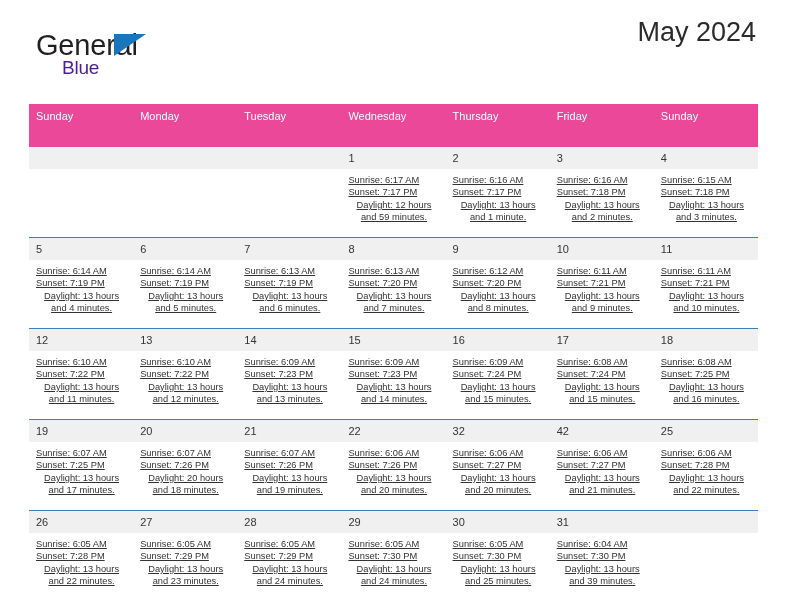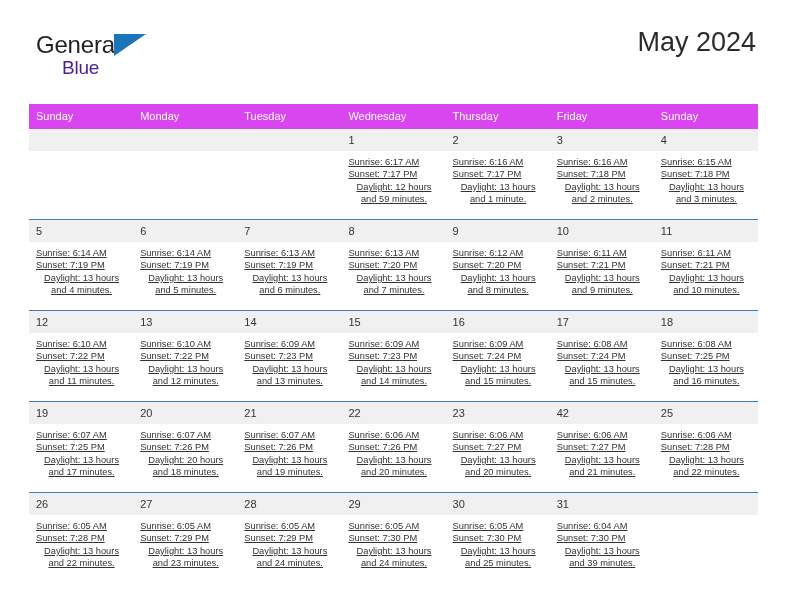--- a/index.html
+++ b/index.html
@@ -29,21 +29,21 @@
     padding: 22px 36px 0 36px;
   }
   .logo {
     position: absolute;
     left: 36px;
     top: 32px;
     width: 180px;
     height: 52px;
   }
   .logo-general {
-    font-size: 24px;
+    font-size: 29px;
     color: #231f20;
     letter-spacing: -0.2px;
     line-height: 26px;
     display: block;
     font-family: "Liberation Sans", sans-serif;
   }
   .logo-blue {
     font-size: 19px;
     color: #4c1d95;
     letter-spacing: -0.2px;
@@ -57,21 +57,21 @@
     left: 78px;
     top: 2px;
     width: 0;
     height: 0;
     border-left: 32px solid #1b75bb;
     border-bottom: 22px solid transparent;
   }
   .title-wrap {
     position: absolute;
     right: 36px;
-    top: 26px;
+    top: 16px;
     text-align: center;
   }
   .cal-title {
     font-size: 27px;
     color: #2b2b2b;
     line-height: 32px;
     font-weight: normal;
     margin: 0;
   }
   .cal-subtitle {
@@ -85,26 +85,26 @@
   
   .cal {
     position: absolute;
     left: 29px;
     top: 104px;
     width: 729px;
     border-collapse: collapse;
     table-layout: fixed;
   }
   .cal th {
-    background: #d946ef;
+    background: #ec4899;
     color: #ffffff;
     font-size: 11px;
     font-weight: normal;
     text-align: left;
-    padding: 6px 0 6px 7px;
+    padding: 6px 0 24px 7px;
     height: 21px;
     line-height: 13px;
   }
   .cal td {
     vertical-align: top;
     padding: 0;
     width: 104.14px;
     border-top: 1px solid #3d7ebd;
   }
   .cal tr.week-row:first-child td {
@@ -412,21 +412,21 @@
               <span class="daynum">22</span>
               <div class="info">
                 <div>Sunrise: 6:06 AM</div>
                 <div>Sunset: 7:26 PM</div>
                 <div class="wrap2">Daylight: 13 hours and 20 minutes.</div>
               </div>
             </div>
           </td>
           <td>
             <div class="cell">
-              <span class="daynum">23</span>
+              <span class="daynum">32</span>
               <div class="info">
                 <div>Sunrise: 6:06 AM</div>
                 <div>Sunset: 7:27 PM</div>
                 <div class="wrap2">Daylight: 13 hours and 20 minutes.</div>
               </div>
             </div>
           </td>
           <td>
             <div class="cell">
               <span class="daynum">42</span>

